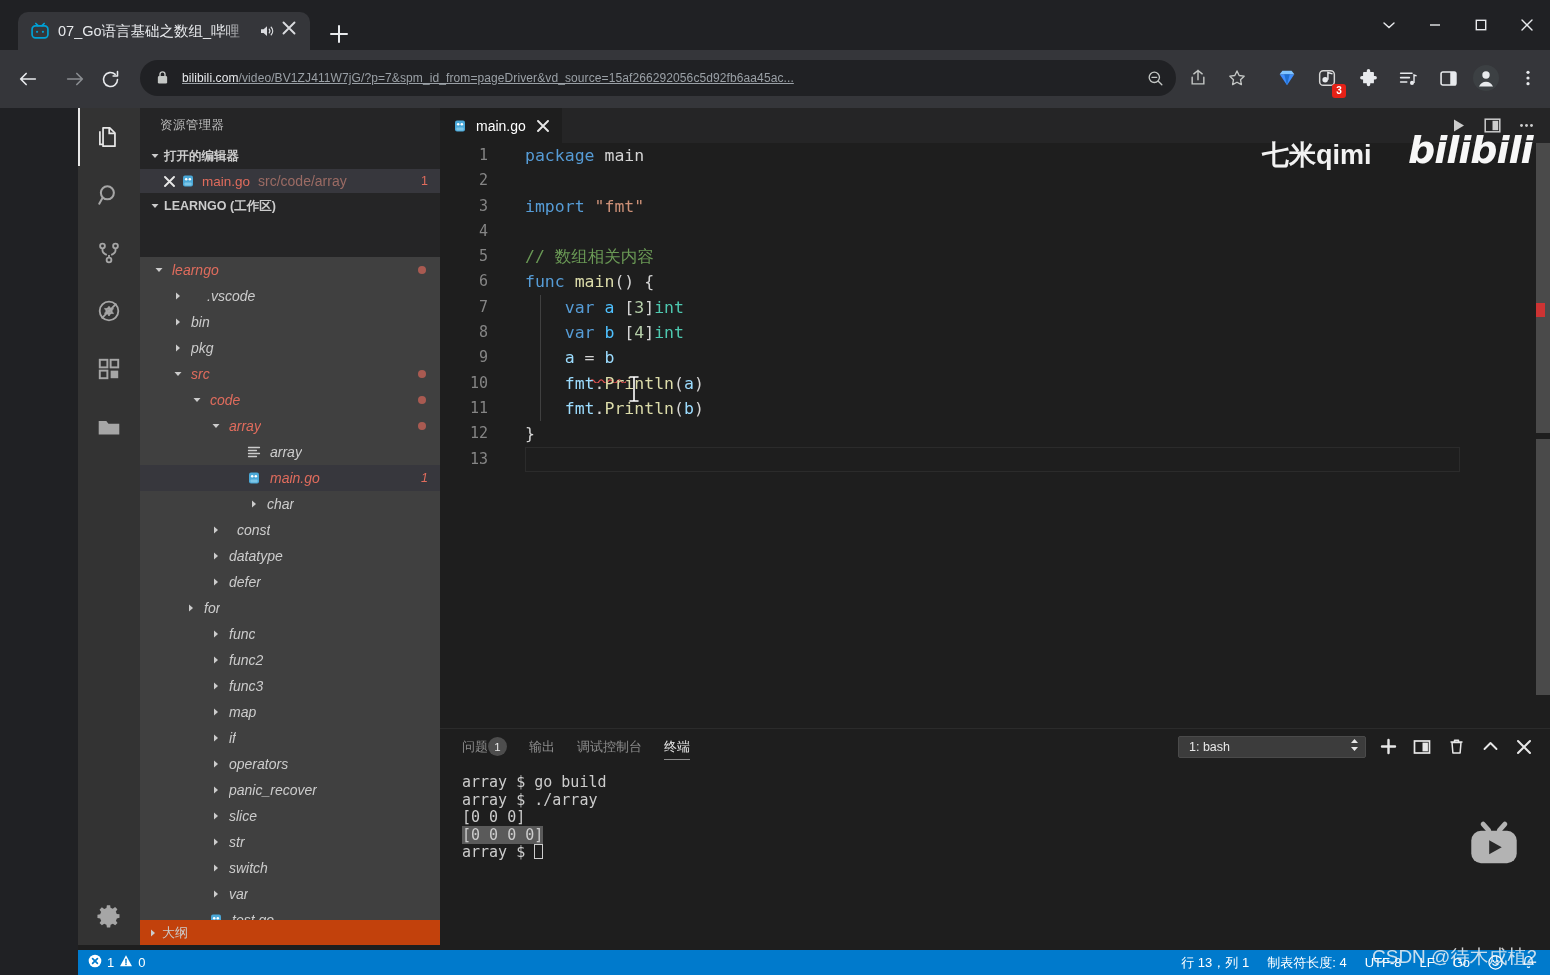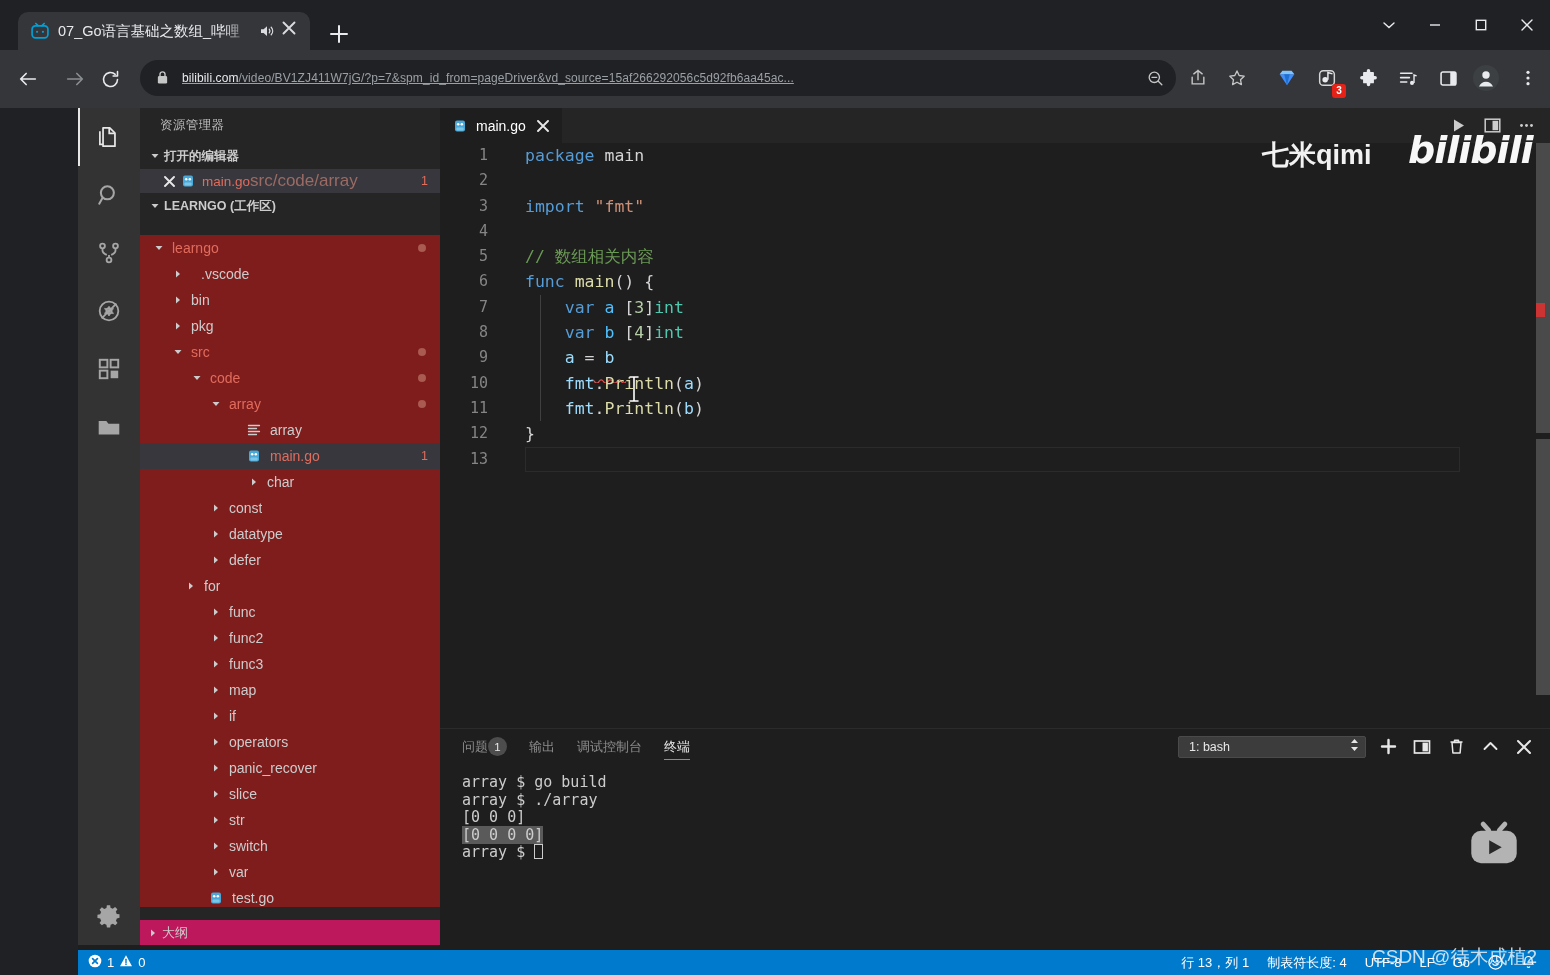--- a/index.html
+++ b/index.html
@@ -45,32 +45,32 @@
   .sidebar { position:absolute; left:62px; top:0; width:300px; height:837px; background:#252526; }
   .sb-title { height:35px; display:flex; align-items:center; padding-left:20px;
               color:#bbbbbb; font-size:12.5px; letter-spacing:.4px; }
   .sec-head { height:26px; display:flex; align-items:center; background:#252526; padding-left:8px;
               color:#cccccc; font-size:12.5px; font-weight:700; }
   .tw { width:14px; height:14px; flex:0 0 auto; display:flex; align-items:center; justify-content:center; margin-right:2px; }
   .oe-row { height:24px; display:flex; align-items:center; padding-left:20px; background:#37373d; font-size:13.5px; }
   .oe-x { width:18px; display:flex; align-items:center; justify-content:center; flex:0 0 auto; }
   .gofile { width:16px; height:16px; flex:0 0 auto; margin:0 6px 0 2px; }
   .oe-name { color:#e06c5d; font-size:13.5px; }
-  .oe-path { color:#9b6b64; font-size:17px; }
+  .oe-path { color:#9b6b64; font-size:14px; margin-left:8px; }
   .oe-count { margin-left:auto; margin-right:12px; color:#e06c5d; font-size:12.5px; }
 
-  .tree { position:absolute; left:62px; top:127px; width:300px; height:672px; overflow:hidden; background:#7f1d1d; }
+  .tree { position:absolute; left:62px; top:149px; width:300px; height:672px; overflow:hidden; background:#404040;font-style:italic; }
   .row { height:26px; display:flex; align-items:center; font-size:14px; color:#cccccc; white-space:nowrap; }
   .row .lbl { overflow:hidden; }
   .row.mod .lbl { color:#e06c5d; }
   .row .dot { margin-left:auto; margin-right:14px; width:8px; height:8px; border-radius:50%; background:#a95a51; }
   .row .cnt { margin-left:auto; margin-right:12px; color:#e06c5d; font-size:12.5px; }
   .row.sel { background:#37373d; }
   .sb-scroll { position:absolute; right:0; top:150px; width:8px; height:550px; background:#4f4f4f; border-radius:0; }
-  .outline { position:absolute; left:62px; top:812px; width:300px; height:25px; background:#be185d;
+  .outline { position:absolute; left:62px; top:812px; width:300px; height:25px; background:#c2410c;
              display:flex; align-items:center; color:#cccccc; font-size:13px; }
 
   
   .editor { position:absolute; left:362px; top:0; right:0; height:620px; background:#1e1e1e; }
   .tabbar { height:35px; background:#252526; display:flex; align-items:center; position:relative; }
   .etab { height:35px; background:#1e1e1e; display:flex; align-items:center; padding:0 10px 0 12px; gap:8px;
           border-top:1px solid transparent; }
   .etab .name { color:#ffffff; font-size:14px; }
   .etab .x { width:18px; height:18px; display:flex; align-items:center; justify-content:center; }
   .eactions { position:absolute; right:10px; top:0; height:35px; display:flex; align-items:center; gap:6px; }
@@ -372,21 +372,21 @@
           </span>
           <span class="lbl" style="margin-left: 4px;">learngo</span>
           <span class="dot"></span>
         </div>
         <div class="row" style="padding-left: 31px;">
           <span class="tw">
             <svg width="10" height="10" viewBox="0 0 10 10">
               <path d="M3 1.5l4 3.5-4 3.5z" fill="#cccccc"></path>
             </svg>
           </span>
-          <span class="lbl" style="margin-left: 14px;">.vscode</span>
+          <span class="lbl" style="margin-left: 20px;">.vscode</span>
         </div>
         <div class="row" style="padding-left: 31px;">
           <span class="tw">
             <svg width="10" height="10" viewBox="0 0 10 10">
               <path d="M3 1.5l4 3.5-4 3.5z" fill="#cccccc"></path>
             </svg>
           </span>
           <span class="lbl" style="margin-left: 4px;">bin</span>
         </div>
         <div class="row" style="padding-left: 31px;">
@@ -443,21 +443,21 @@
           <span class="cnt">1</span>
         </div>
         <div class="row" style="padding-left: 107px;">
           <span class="tw">
             <svg width="10" height="10" viewBox="0 0 10 10">
               <path d="M3 1.5l4 3.5-4 3.5z" fill="#cccccc"></path>
             </svg>
           </span>
           <span class="lbl" style="margin-left: 4px;">char</span>
         </div>
-        <div class="row" style="padding-left: 69px;">
+        <div class="row" style="padding-left: 69px; gap: 8px;">
           <span class="tw">
             <svg width="10" height="10" viewBox="0 0 10 10">
               <path d="M3 1.5l4 3.5-4 3.5z" fill="#cccccc"></path>
             </svg>
           </span>
           <span class="lbl" style="margin-left: 4px;">const</span>
         </div>
         <div class="row" style="padding-left: 69px;">
           <span class="tw">
             <svg width="10" height="10" viewBox="0 0 10 10">

